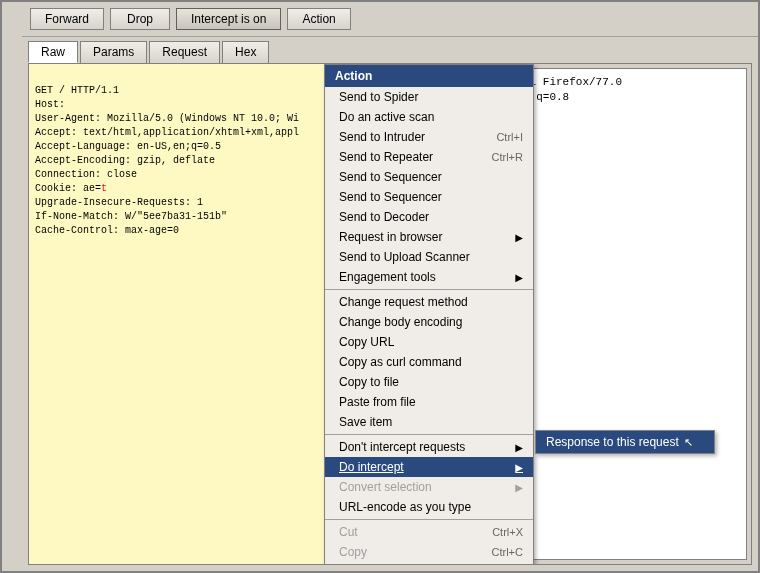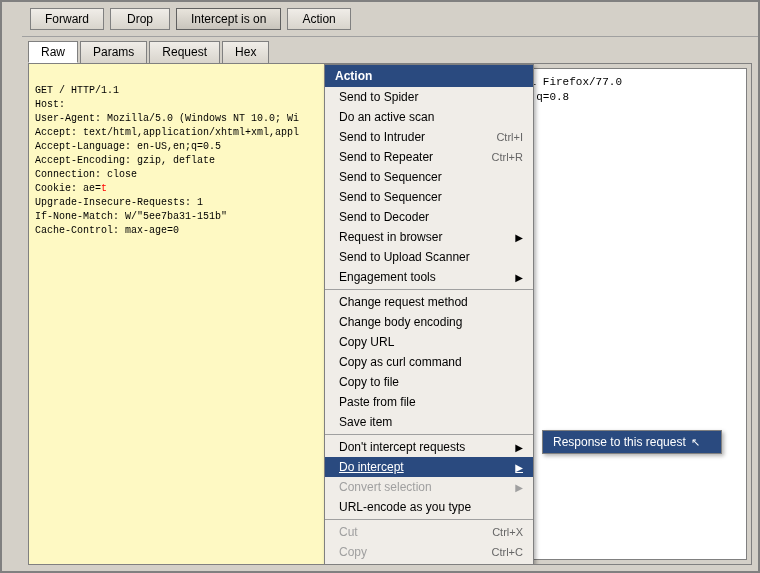--- a/index.html
+++ b/index.html
@@ -180,21 +180,21 @@
     }
 
     .menu-arrow {
       font-size: 10px;
       margin-left: 8px;
     }
 
     
     .submenu {
       position: absolute;
-      left: 217px;
+      left: 210px;
       top: 365px;
       width: 180px;
       background: #f0ede8;
       border: 1px solid #808080;
       box-shadow: 2px 2px 4px rgba(0,0,0,0.3);
       z-index: 102;
     }
 
     .submenu-item {
       padding: 4px 10px;

